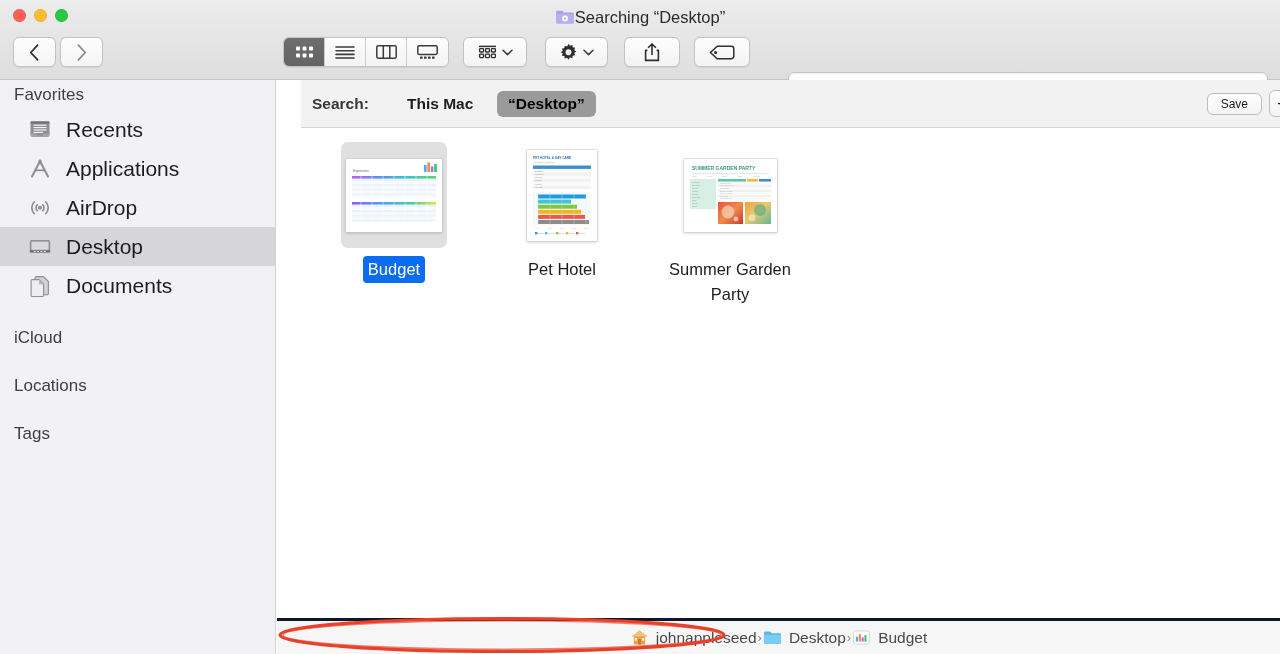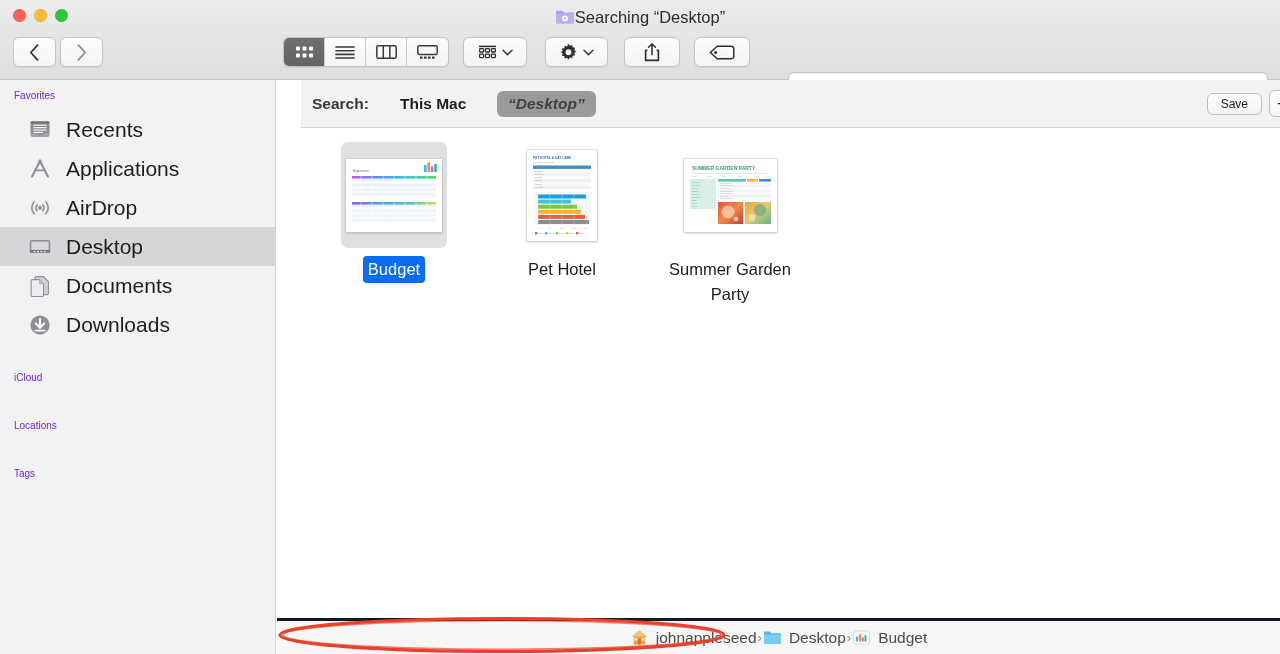--- a/index.html
+++ b/index.html
@@ -103,21 +103,21 @@
 
   
   .sidebar {
     position: absolute; left: 0; top: 80px;
     width: 276px; height: 574px;
     background: #f2f2f4;
     border-right: 1px solid #d3d3d5;
     overflow: hidden;
   }
   .sb-header {
-    font-size: 10px; color: #6d28d9; font-weight: 400;
+    font-size: 17px; color: #404040; font-weight: 400;
     padding: 0 0 0 14px; height: 30px; display: flex; align-items: center;
   }
   .sb-item {
     height: 39px; display: flex; align-items: center;
     padding-left: 27px; gap: 13px;
   }
   .sb-item.selected { background: #d6d6d8; }
   .sb-item .lbl { font-size: 21px; color: #1d1d1f; }
   .sb-ic { width: 26px; height: 26px; flex: 0 0 auto; display:block; }
   .sb-spacer { height: 18px; }
@@ -131,22 +131,22 @@
     display: flex; align-items: center; margin-left: 24px;
   }
   .scope-label {
     position: absolute; left: 11px;
     font-size: 15.5px; font-weight: bold; color: #37373a;
   }
   .scope-opt {
     position: absolute; font-size: 15.5px; font-weight: bold;
     color: #1d1d1f; padding: 4px 11px; border-radius: 6px;
   }
-  #scope-thismac { left: 88px; }
-  #scope-folder  { left: 196px; background: #9a9a9a; color: #404040; font-style: italic; }
+  #scope-thismac { left: 95px; }
+  #scope-folder  { left: 196px; background: #9a9a9a; color: #000000; }
   .save-btn {
     position: absolute; right: 42px;
     font-size: 12px; color: #1d1d1f;
     padding: 3px 13px; border-radius: 6px;
     background: linear-gradient(to bottom, #fdfdfd, #f4f4f4);
     border: 1px solid #bdbdbd;
   }
   .plus-btn {
     position: absolute; right: 8px;
     width: 27px; height: 27px; border-radius: 6px;
@@ -400,28 +400,20 @@
 
     <div class="sb-item">
       <svg class="sb-ic" viewBox="0 0 26 26">
         <path d="M9.4 3.6h7l5 5v11.8a1.4 1.4 0 01-1.4 1.4H9.4A1.4 1.4 0 018 20.4V5a1.4 1.4 0 011.4-1.4z" fill="#d2d2d6" stroke="#8e8e93" stroke-width="1.1"></path>
         <path d="M5.4 6.6h6.6l4.6 4.6v11a1.3 1.3 0 01-1.3 1.3H5.4A1.3 1.3 0 014.1 22.2V7.9a1.3 1.3 0 011.3-1.3z" fill="#eeeef0" stroke="#8e8e93" stroke-width="1.1"></path>
         <path d="M12 6.6l4.6 4.6H12z" fill="#b9b9bf"></path>
       </svg>
       <span class="lbl">Documents</span>
     </div>
 
-    <div class="sb-item">
-      <svg class="sb-ic" viewBox="0 0 26 26">
-        <circle cx="13" cy="13" r="9.6" fill="#8e8e93"></circle>
-        <path d="M13 7v8.4M8.8 11.6L13 15.8l4.2-4.2" fill="none" stroke="#ffffff" stroke-width="2.1" stroke-linecap="round" stroke-linejoin="round"></path>
-        <line x1="8.2" y1="18.6" x2="17.8" y2="18.6" stroke="#ffffff" stroke-width="1.7" stroke-linecap="round"></line>
-      </svg>
-      <span class="lbl">Downloads</span>
-    </div>
 
     <div class="sb-spacer"></div>
     <div class="sb-header">iCloud</div>
     <div class="sb-spacer"></div>
     <div class="sb-header">Locations</div>
     <div class="sb-spacer"></div>
     <div class="sb-header">Tags</div>
   </div>
 
   <div class="scopebar">

